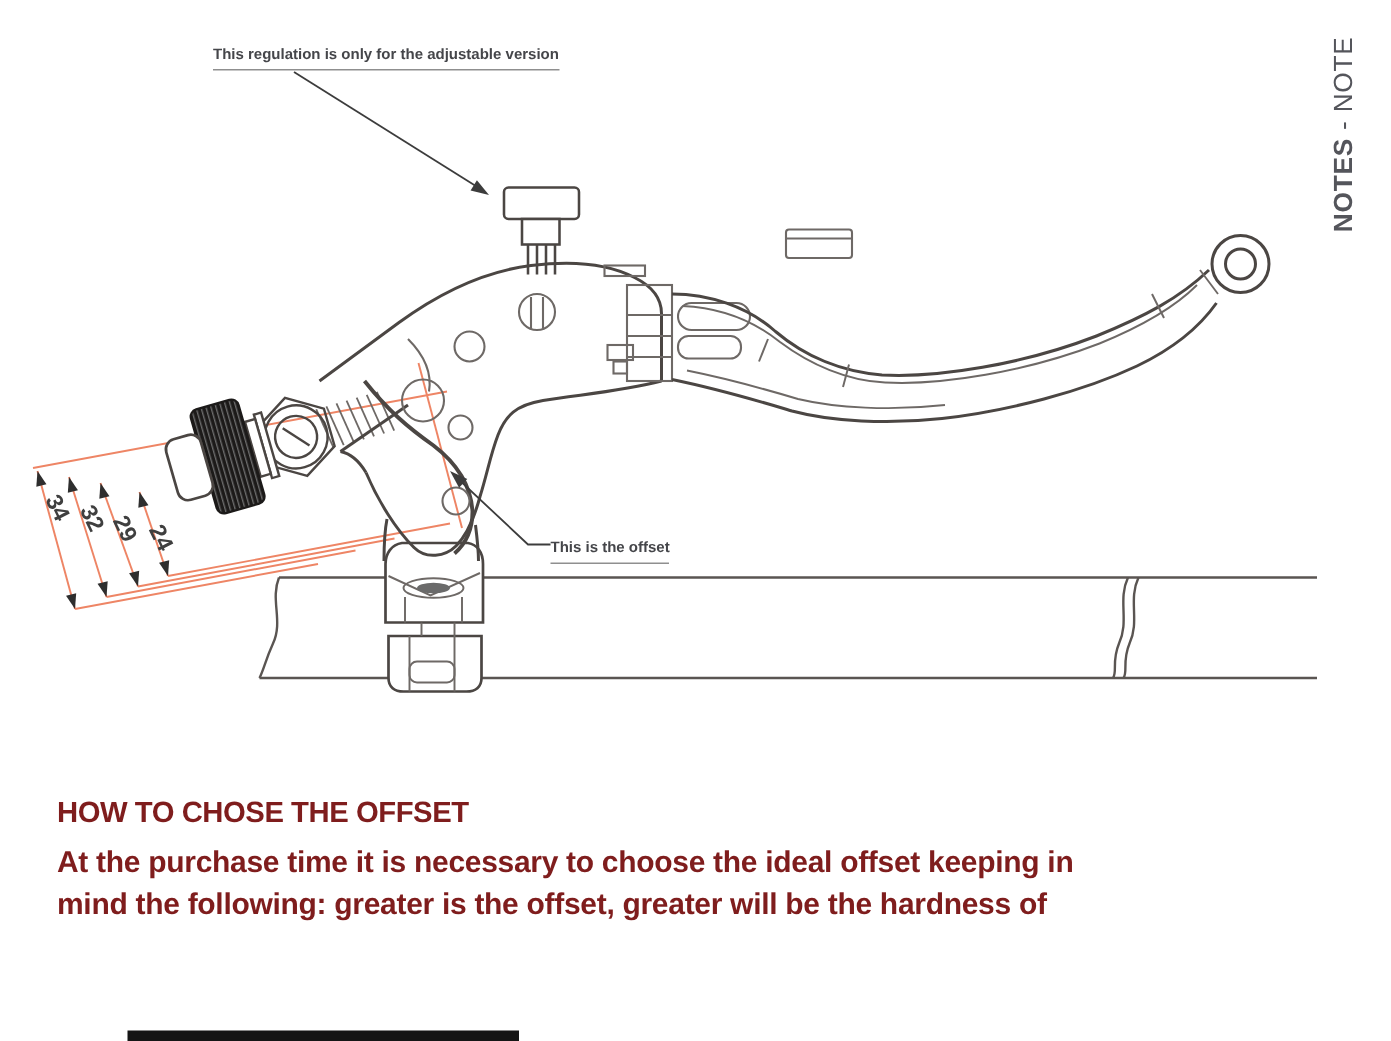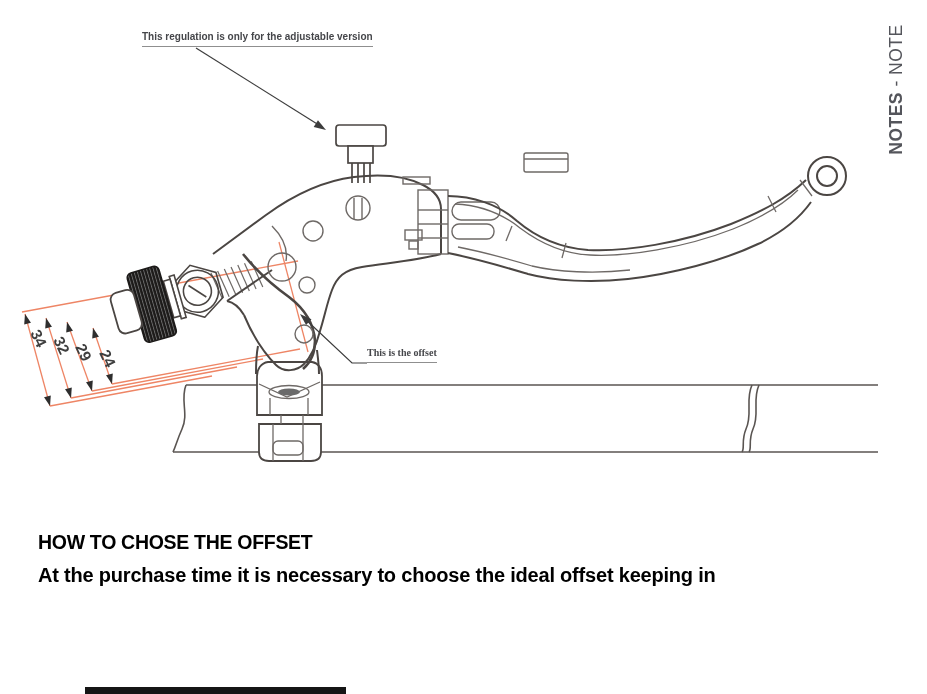--- a/index.html
+++ b/index.html
@@ -4,28 +4,28 @@
 <style>
   html,body{margin:0;padding:0;background:#ffffff;}
   .page{position:relative;width:927px;height:694px;background:#ffffff;overflow:hidden;
         font-family:"Liberation Sans", sans-serif;}
   .stage{position:absolute;left:0;top:0;width:927px;height:512px;}
   svg{position:absolute;left:0;top:0;}
   .callout{position:absolute;font-size:10px;font-weight:600;color:#45464a;
            letter-spacing:0px;line-height:15px;padding-bottom:2px;
            border-bottom:1.2px solid #8f8f8f;white-space:nowrap;}
   .callout.reg{left:142px;top:29px;}
-  .callout.off{left:367px;top:345px;font-family:Liberation Serif, serif;}
+  .callout.off{left:367px;top:358px;}
   .notes-vert{position:absolute;left:815px;top:79px;width:162px;height:21px;
               transform:rotate(-90deg);transform-origin:50% 50%;
               font-size:17.5px;color:#54555b;text-align:center;white-space:nowrap;
               letter-spacing:0.5px;}
   .notes-vert .strong{font-weight:bold;}
   .notes-vert .light{font-weight:normal;}
-  .copy{position:absolute;left:38px;top:531px;width:860px;color:#000000;}
+  .copy{position:absolute;left:38px;top:531px;width:860px;color:#7f1d1d;}
   .copy h1{margin:0 0 7px 0;font-size:19.5px;font-weight:bold;letter-spacing:-0.3px;}
   .copy .para{font-size:20px;font-weight:bold;line-height:28px;letter-spacing:-0.2px;}
   .footer-bar{position:absolute;left:85px;bottom:0;width:261px;height:7px;background:#151515;}
 </style>
 </head>
 <body>
 
 <div class="page">
 
   <div class="stage">
@@ -204,17 +204,18 @@
   </div>
 
   <div class="notes-vert">
     <span class="strong">NOTES</span><span> - </span><span class="light">NOTE</span>
   </div>
 
   <div class="copy">
     <h1>HOW TO CHOSE THE OFFSET</h1>
     <div class="para">
       <div>At the purchase time it is necessary to choose the ideal offset keeping in</div>
+      <div>mind the following: greater is the offset, greater will be the hardness of</div>
     </div>
   </div>
 
   <div class="footer-bar"></div>
 </div>
 
 </body></html>

